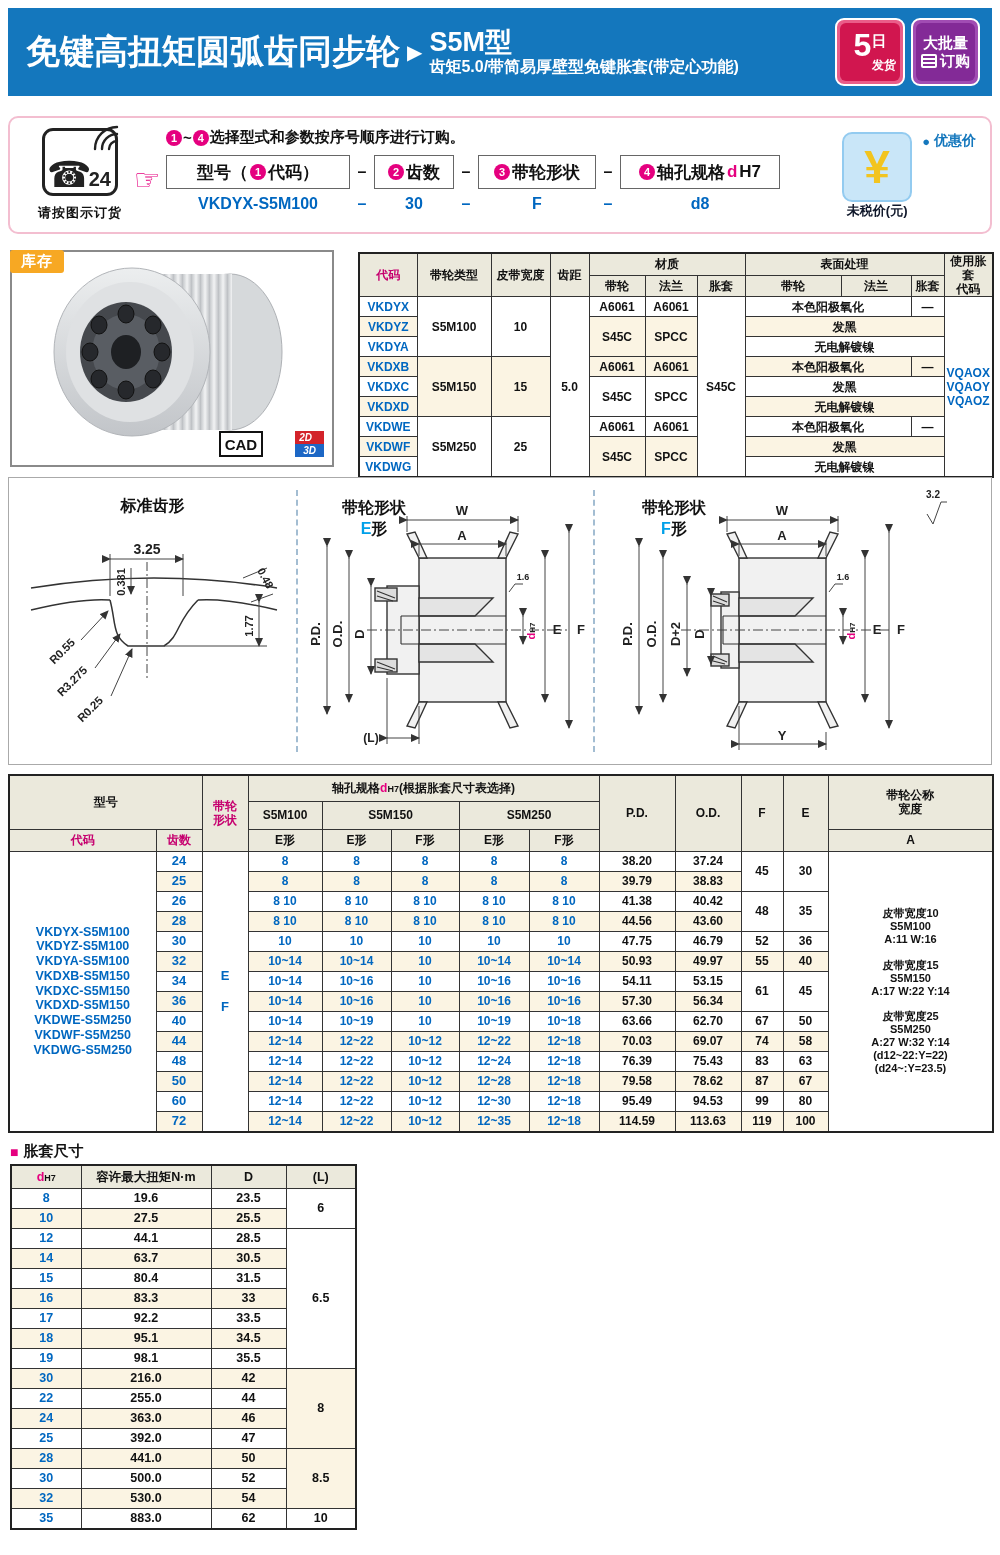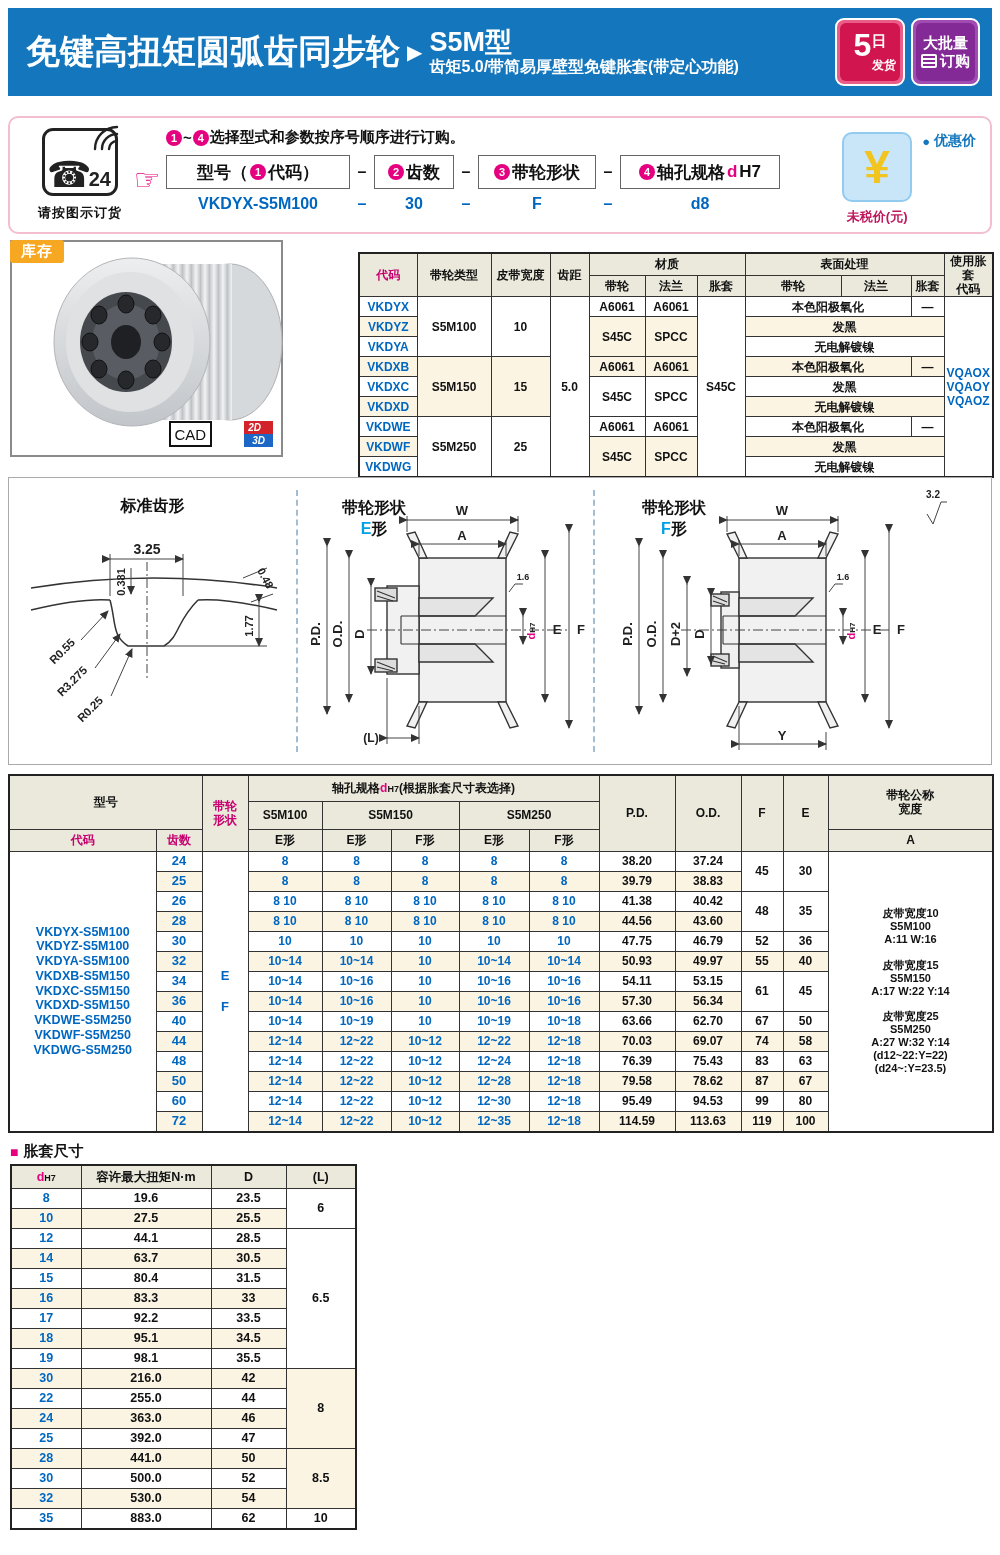--- a/index.html
+++ b/index.html
@@ -48,33 +48,33 @@
       font-size:17px;font-weight:900;gap:2px;box-sizing:border-box;background:#fff;}
   .w1{width:184px}.w2{width:80px}.w3{width:118px}.w4{width:160px}
   .odash{width:24px;text-align:center;font-weight:900;font-size:16px;}
   .accent-d{color:#e5007f;}
   .example{display:flex;margin-top:6px;color:#0067c0;font-weight:900;font-size:16px;align-items:center;}
   .example span{display:inline-block;text-align:center;}
   .price{position:absolute;right:14px;top:14px;display:flex;gap:10px;}
   .yen-col{text-align:center;}
   .yen-box{width:70px;height:70px;background:#c9e6f8;border:2px solid #93cbf0;border-radius:10px;
       display:flex;align-items:center;justify-content:center;font-size:46px;font-weight:900;color:#f2c41f;box-sizing:border-box;}
-  .price-note{color:#be185d;font-weight:900;font-size:13px;margin-top:6px;}
+  .price-note{color:#0f172a;font-weight:900;font-size:13px;margin-top:0;}
   .price-title{color:#1477bd;font-weight:900;font-size:14px;display:flex;align-items:center;gap:4px;}
   .price-bullet{color:#1477bd;font-size:13px;}
   .price-table{border-collapse:collapse;margin-top:5px;font-size:12.5px;font-weight:700;}
   .price-table td{border:1.5px solid #333;padding:2px 6px;text-align:center;background:#fff;}
 
   
-  .photo-box{position:absolute;left:10px;top:240px;width:273px;height:217px;border:2px solid #8a8a8a;
+  .photo-box{position:absolute;left:10px;top:250px;width:324px;height:217px;border:2px solid #8a8a8a;
       background:#fff;box-sizing:border-box;}
   .stock-badge{position:absolute;left:-2px;top:-2px;background:#f7a823;color:#fff;font-weight:900;
       font-size:15px;padding:2px 11px;border-radius:3px;letter-spacing:1px;}
   .cad{position:absolute;right:8px;bottom:8px;display:flex;align-items:stretch;}
-  .cad-txt{border:2px solid #111;background:#fff;color:#111;font-weight:400;font-size:15px;
+  .cad-txt{border:2px solid #111;background:#fff;color:#111;font-weight:700;font-size:15px;
       display:flex;align-items:center;padding:0 4px;margin-left:20px;}
   .cad-col{display:flex;flex-direction:column;margin-left:32px;}
   .cad-2d{background:#d3232a;color:#fff;font-weight:900;font-size:10px;padding:1px 4px;font-style:italic;}
   .cad-3d{background:#1c67c5;color:#fff;font-weight:900;font-size:10px;padding:1px 8px;font-style:italic;}
 
   
   table.grid{border-collapse:collapse;table-layout:fixed;font-weight:700;}
   table.grid th,table.grid td{border:1px solid #333;text-align:center;padding:0 1px;
       white-space:pre-line;line-height:1.18;overflow:hidden;}
   table.grid th{background:#ebe9dc;font-weight:700;}

